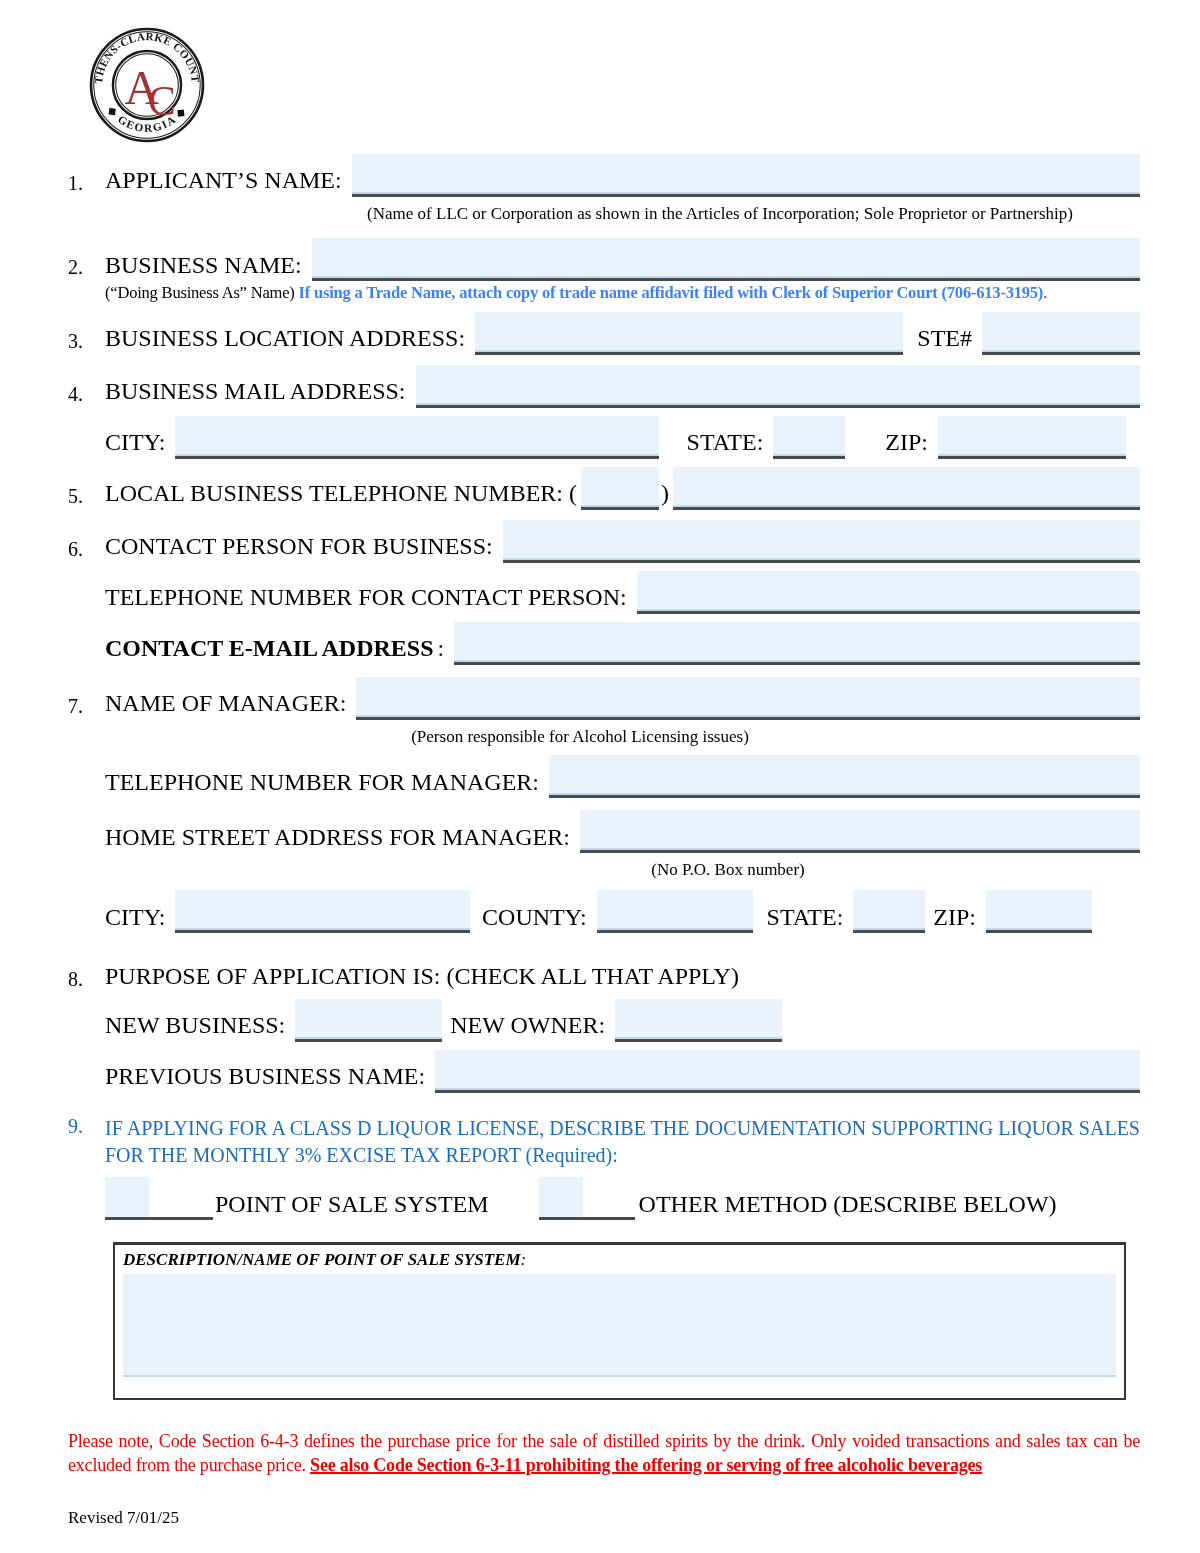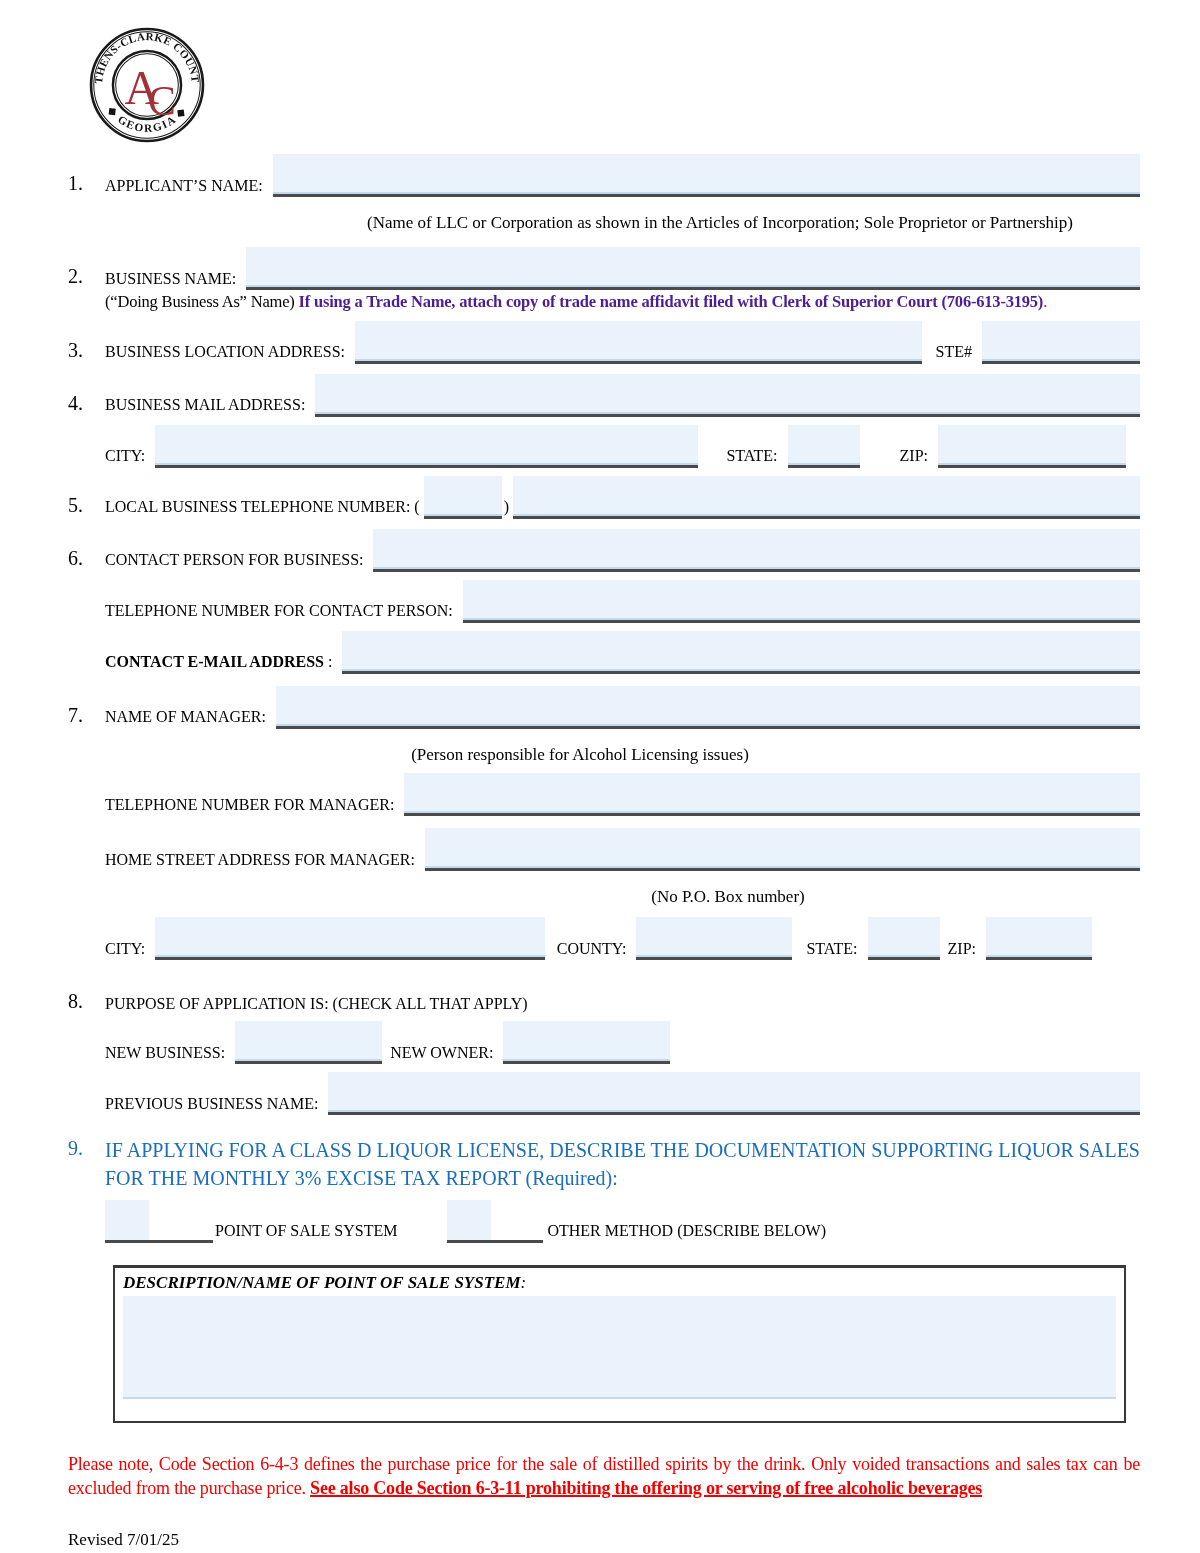--- a/index.html
+++ b/index.html
@@ -7,40 +7,40 @@
     position:relative; width:1200px; height:1553px;
     font-family:"Liberation Serif", serif; color:#000; overflow:hidden;
     background:#fff;
   }
   .content { padding:0 60px 0 68px; }
 
   .seal-wrap { margin:26px 0 0 88px; width:118px; height:118px; }
 
   .row { display:flex; align-items:flex-end; }
   .num { flex:0 0 37px; font-size:20px; line-height:1.15; padding-bottom:2px; }
-  .lbl { font-size:16px; line-height:1.15; white-space:nowrap; padding-bottom:2px; padding-right:10px; }
+  .lbl { font-size:24px; line-height:1.15; white-space:nowrap; padding-bottom:2px; padding-right:10px; }
   .lbl.tight { padding-right:4px; }
   .lbl.bold { font-weight:bold;text-align:right; }
 
   .blank {
     height:40px; background:#EAF2FB;
     border-bottom:3px solid #4A4A4A;
     box-shadow: inset 0 -2px 0 #C3DAEE;
   }
   .grow { flex:1 1 auto; }
 
   .indent { margin-left:37px; }
   .helper { font-size:17px; line-height:1.25; }
 
   .blue { color:#1B6DBF; }
   .blue-par { font-size:20px; line-height:1.36; text-align:justify; color:#1B6DBF; }
 
   .dba-line { font-size:16.5px; line-height:1.25; letter-spacing:-0.2px; white-space:nowrap; }
   .red { color:#F20000; }
-  .red-bold { color:#4c1d95; font-weight:bold; }
+  .red-bold { color:#3b82f6; font-weight:bold; }
 
   .pos-blank {
     height:40px; border-bottom:3px solid #4A4A4A;
     background:linear-gradient(to right, #EAF2FB 0 44px, transparent 44px);
   }
 
   .desc-box {
     margin-left:45px; margin-right:14px; margin-top:22px;
     border:2px solid #383838; border-top-width:3px;
     height:158px; box-sizing:border-box; padding:5px 8px 6px;
@@ -52,21 +52,21 @@
   .note { margin-top:30px; font-size:18px; line-height:1.32; text-align:justify;
           letter-spacing:-0.2px; color:#F20000; }
   .note .bu { font-weight:bold; text-decoration:underline; text-decoration-thickness:2px; }
 
   .revised { margin-top:30px; font-size:17px; }
   .pagefoot { margin-top:40px; font-size:17px; text-align:right; padding-right:42px; }
   .pagefoot b { font-weight:bold; }
 
   
   .mt10{margin-top:10px}.mt8{margin-top:8px}.mt14{margin-top:14px}.mt2{margin-top:2px}
-  .mt3{margin-top:15px}.mt12{margin-top:12px}.mt6{margin-top:6px}
+  .mt3{margin-top:6px}.mt12{margin-top:12px}.mt6{margin-top:6px}
   .mt22{margin-top:22px}.mt30{margin-top:30px}
 </style>
 </head>
 <body>
 
 <div class="page">
 
   <div class="seal-wrap">
     <svg viewBox="0 0 116 116" width="118" height="118">
       <circle cx="58" cy="58" r="55" fill="none" stroke="#1a1a1a" stroke-width="2.6"></circle>

